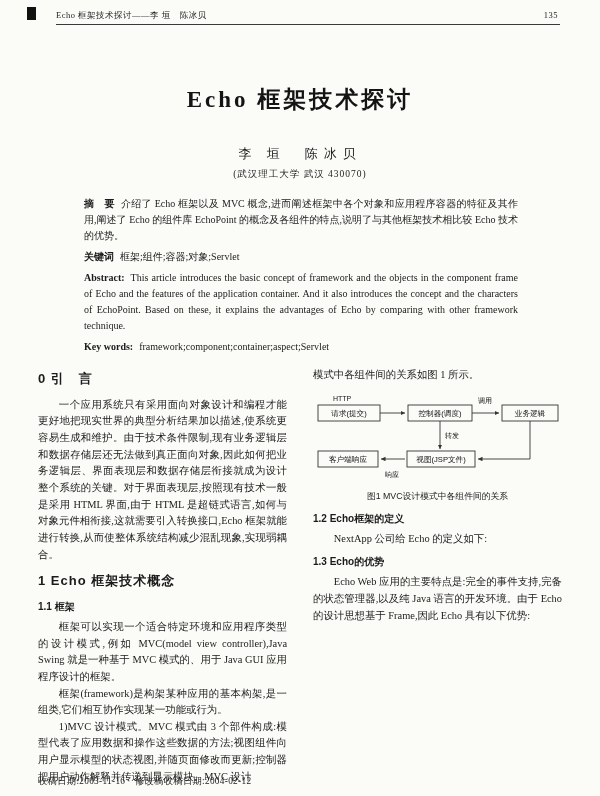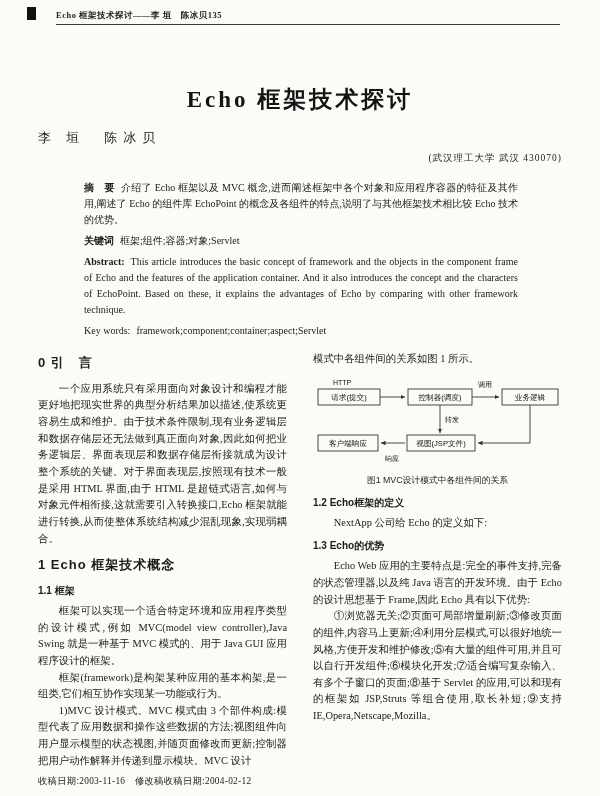--- a/index.html
+++ b/index.html
@@ -4,31 +4,31 @@
 <style>
   html,body{margin:0;padding:0;background:#e9e9e6;}
   .page{
     position:relative;width:600px;height:796px;margin:0 auto;
     background:#fbfbf8;color:#1b1b1b;overflow:hidden;
     font-family:"Liberation Serif","DejaVu Serif",serif;
   }
   .scan-mark{position:absolute;left:27px;top:7px;width:9px;height:13px;background:#111;}
   .running-head{
     position:absolute;top:10px;left:56px;right:42px;
-    display:flex;justify-content:flex-start;align-items:baseline;
-    font-size:8.5px;letter-spacing:.5px;color:#222;font-weight:bold;
+    display:flex;justify-content:space-between;align-items:baseline;
+    font-size:8.5px;letter-spacing:.5px;color:#222;
   }
   .head-rule{position:absolute;top:24px;left:56px;right:40px;border-top:1px solid #3a3a3a;}
   .content{padding:84px 38px 0 38px;}
   .title{
     margin:0;text-align:center;font-size:23px;font-weight:600;
     letter-spacing:3px;color:#141414;
   }
-  .authors{margin-top:14px;font-size:13px;letter-spacing:6px;}
-  .affiliation{margin-top:5px;text-align:right;font-size:9.5px;letter-spacing:1px;}
+  .authors{margin-top:30px;text-align:center;font-size:13px;letter-spacing:6px;}
+  .affiliation{margin-top:5px;text-align:center;font-size:9.5px;letter-spacing:1px;}
   .abstract-block{margin:15px 44px 0 46px;}
   .abstract-block p{margin:0 0 5px 0;font-size:10px;line-height:1.6;text-align:justify;}
   .lbl{font-weight:bold;font-family:"Liberation Sans","DejaVu Sans",sans-serif;margin-right:6px;}
   .kw-en .lbl,.abs-en .lbl{font-family:"Liberation Serif",serif;}
   .columns{display:flex;gap:26px;margin-top:12px;height:468px;overflow:hidden;}
   .col{flex:1;min-width:0;font-size:10.4px;line-height:1.6;text-align:justify;}
   .col p{margin:0;text-indent:2em;}
   .col p.cont{text-indent:0;}
   h2.h-sec{
     font-family:"Liberation Sans","DejaVu Sans",sans-serif;
@@ -74,21 +74,21 @@
       <p class="abs-cn">
         <span class="lbl">摘　要</span><span>介绍了 Echo 框架以及 MVC 概念,进而阐述框架中各个对象和应用程序容器的特征及其作用,阐述了 Echo 的组件库 EchoPoint 的概念及各组件的特点,说明了与其他框架技术相比较 Echo 技术的优势。</span>
       </p>
       <p class="kw-cn">
         <span class="lbl">关键词</span><span>框架;组件;容器;对象;Servlet</span>
       </p>
       <p class="abs-en">
         <span class="lbl" style="font-weight:bold">Abstract:</span><span>This article introduces the basic concept of framework and the objects in the component frame of Echo and the features of the application container. And it also introduces the concept and the characters of EchoPoint. Based on these, it explains the advantages of Echo by comparing with other framework technique.</span>
       </p>
       <p class="kw-en">
-        <span class="lbl" style="font-weight:normal">Key words:</span><span>framework;component;container;aspect;Servlet</span>
+        <span class="lbl" style="font-weight:bold">Key words:</span><span>framework;component;container;aspect;Servlet</span>
       </p>
     </div>
 
     <div class="columns">
 
       <div class="col">
         <h2 class="h-sec first">0 引　言</h2>
         <p>一个应用系统只有采用面向对象设计和编程才能更好地把现实世界的典型分析结果加以描述,使系统更容易生成和维护。由于技术条件限制,现有业务逻辑层和数据存储层还无法做到真正面向对象,因此如何把业务逻辑层、界面表现层和数据存储层衔接就成为设计整个系统的关键。对于界面表现层,按照现有技术一般是采用 HTML 界面,由于 HTML 是超链式语言,如何与对象元件相衔接,这就需要引入转换接口,Echo 框架就能进行转换,从而使整体系统结构减少混乱现象,实现弱耦合。</p>
         <h2 class="h-sec">1 Echo 框架技术概念</h2>
         <h3 class="h-sub">1.1 框架</h3>
@@ -128,21 +128,20 @@
             <text class="diag-label" x="79" y="87" text-anchor="middle">响应</text>
           </svg>
           <figcaption>图1 MVC设计模式中各组件间的关系</figcaption>
         </figure>
 
         <h3 class="h-sub">1.2 Echo框架的定义</h3>
         <p>NextApp 公司给 Echo 的定义如下:</p>
 
         <h3 class="h-sub">1.3 Echo的优势</h3>
         <p>Echo Web 应用的主要特点是:完全的事件支持,完备的状态管理器,以及纯 Java 语言的开发环境。由于 Echo 的设计思想基于 Frame,因此 Echo 具有以下优势:</p>
-        <p>①浏览器无关;②页面可局部增量刷新;③修改页面的组件,内容马上更新;④利用分层模式,可以很好地统一风格,方便开发和维护修改;⑤有大量的组件可用,并且可以自行开发组件;⑥模块化开发;⑦适合编写复杂输入、有多个子窗口的页面;⑧基于 Servlet 的应用,可以和现有的框架如 JSP,Struts 等组合使用,取长补短;⑨支持 IE,Opera,Netscape,Mozilla。</p>
       </div>
 
     </div>
   </div>
 
   <div class="footer">收稿日期:2003-11-16　修改稿收稿日期:2004-02-12</div>
 
 </div>
 
 </body></html>

